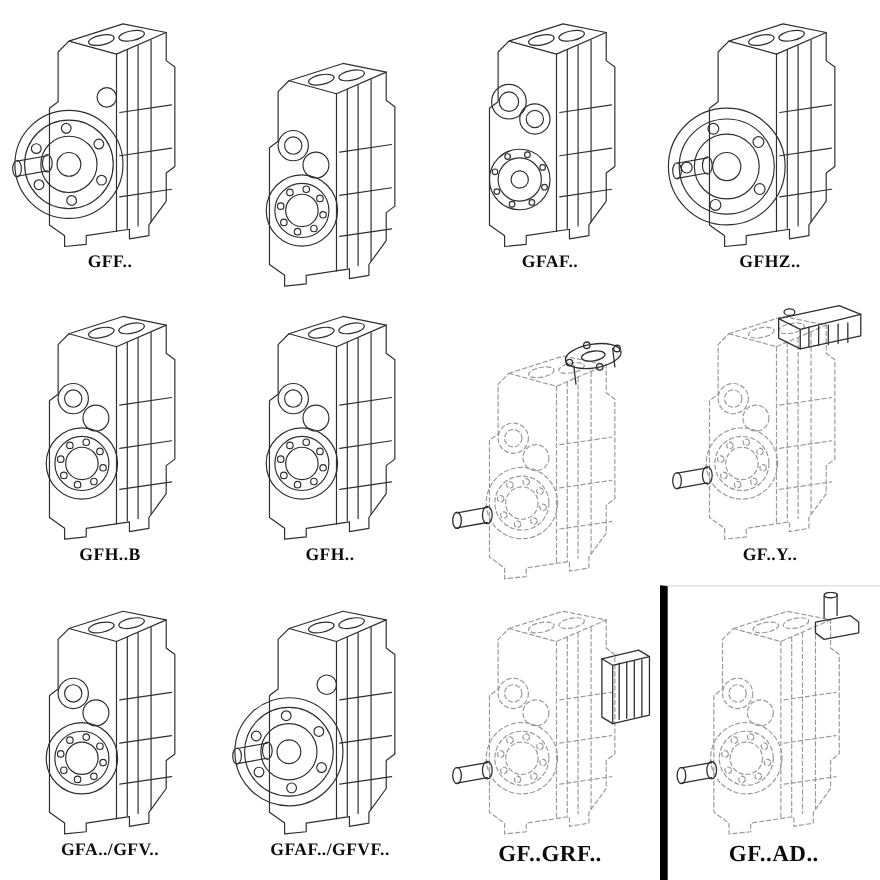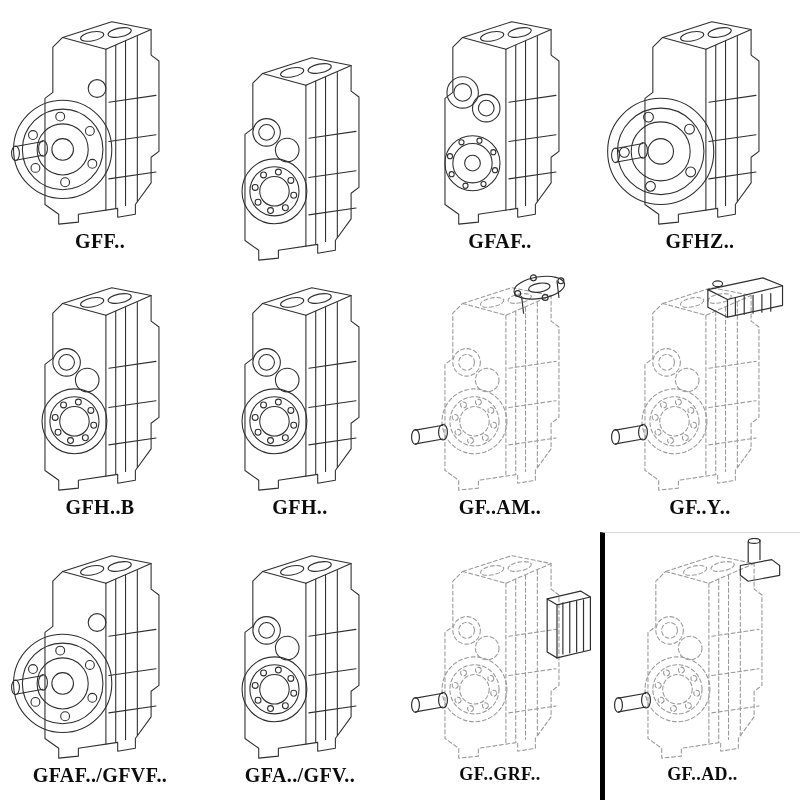--- a/index.html
+++ b/index.html
@@ -13,28 +13,28 @@
     grid-template-rows:266px 266px 268px;
     width:800px;height:800px;
   }
   .cell{
     display:flex;flex-direction:column;align-items:center;
     justify-content:flex-end;box-sizing:border-box;
   }
   .drawing{width:200px;height:226px;display:block;}
   .label{
     height:36px;display:flex;align-items:flex-start;justify-content:center;
-    font-weight:700;font-size:20px;letter-spacing:.4px;color:#0c0c0c;
+    font-weight:700;font-size:16px;letter-spacing:.4px;color:#0c0c0c;
     white-space:nowrap;
   }
   
   .cell:nth-child(11) .label,
-  .cell:nth-child(12) .label{font-size:18px;}
+  .cell:nth-child(12) .label{font-size:21px;}
   
-  .cell:nth-child(12){border-left:5px solid #000000;border-top:1px solid #d8d8d8;}
+  .cell:nth-child(12){border-left:7px solid #000000;border-top:1px solid #d8d8d8;}
 </style>
 </head>
 <body>
 
 <div class="grid">
   <div class="cell">
     <svg class="drawing" viewBox="0 0 200 230">
         <g fill="none" stroke="#2f2f2f" stroke-width="1.1" stroke-linejoin="round" stroke-linecap="round">
           <path d="M62 34 L112 18 L152 26 L152 52 L160 58 L160 150 L152 156 L152 182 L136 204 L136 214 L118 217 L118 208 L78 214 L78 222 L58 224 L58 214 L44 204 L44 96 L52 90 L52 44 Z"></path>
           <path d="M62 34 L106 46 L152 26"></path>
@@ -230,21 +230,20 @@
           <ellipse cx="42" cy="165" rx="4.5" ry="8"></ellipse>
           <ellipse cx="140" cy="18" rx="26" ry="11" transform="rotate(-9 140 18)"></ellipse>
           <ellipse cx="140" cy="18" rx="11" ry="4.5" transform="rotate(-9 140 18)"></ellipse>
           <circle cx="118" cy="24" r="3"></circle>
           <circle cx="162" cy="11" r="3"></circle>
           <circle cx="146" cy="28" r="3"></circle>
           <circle cx="134" cy="8" r="3"></circle>
           <path d="M122 27 L124 44 M158 11 L160 28"></path>
         </g>
       </svg>
-    <div class="label">GF..AM..</div>
   </div>
   <div class="cell">
     <svg class="drawing" viewBox="0 0 200 230">
         <g fill="none" stroke="#9a9a9a" stroke-width="1.1" stroke-linejoin="round" stroke-linecap="round" stroke-dasharray="4 2.6">
           <path d="M62 34 L112 18 L152 26 L152 52 L160 58 L160 150 L152 156 L152 182 L136 204 L136 214 L118 217 L118 208 L78 214 L78 222 L58 224 L58 214 L44 204 L44 96 L52 90 L52 44 Z"></path>
           <path d="M62 34 L106 46 L152 26"></path>
           <path d="M106 46 L106 210"></path>
           <ellipse cx="92" cy="33" rx="12" ry="4.5" transform="rotate(-11 92 33)"></ellipse>
           <ellipse cx="120" cy="29" rx="12" ry="4.5" transform="rotate(-11 120 29)"></ellipse>
           <path d="M116 42 L116 207 M126 38 L126 205 M138 33 L138 201"></path>
@@ -272,20 +271,48 @@
           <path d="M108 20 L128 30 L184 16 M128 30 L128 48"></path>
           <path d="M136 28 L136 46"></path>
           <path d="M145 27 L145 45"></path>
           <path d="M154 26 L154 44"></path>
           <path d="M163 25 L163 43"></path>
           <path d="M172 24 L172 42"></path>
           <ellipse cx="118" cy="14" rx="5" ry="3"></ellipse>
         </g>
       </svg>
     <div class="label">GF..Y..</div>
+  </div>
+  <div class="cell">
+    <svg class="drawing" viewBox="0 0 200 230">
+        <g fill="none" stroke="#2f2f2f" stroke-width="1.1" stroke-linejoin="round" stroke-linecap="round">
+          <path d="M62 34 L112 18 L152 26 L152 52 L160 58 L160 150 L152 156 L152 182 L136 204 L136 214 L118 217 L118 208 L78 214 L78 222 L58 224 L58 214 L44 204 L44 96 L52 90 L52 44 Z"></path>
+          <path d="M62 34 L106 46 L152 26"></path>
+          <path d="M106 46 L106 210"></path>
+          <ellipse cx="92" cy="33" rx="12" ry="4.5" transform="rotate(-11 92 33)"></ellipse>
+          <ellipse cx="120" cy="29" rx="12" ry="4.5" transform="rotate(-11 120 29)"></ellipse>
+          <path d="M116 42 L116 207 M126 38 L126 205 M138 33 L138 201"></path>
+          <path d="M109 100 L157 93 M109 140 L157 133 M109 178 L157 171"></path>
+          <circle cx="74" cy="154" r="33"></circle>
+          <circle cx="74" cy="154" r="25"></circle>
+          <circle cx="74" cy="154" r="15"></circle>
+          <circle cx="93.6" cy="158.0" r="3"></circle>
+          <circle cx="85.1" cy="170.7" r="3"></circle>
+          <circle cx="70.0" cy="173.6" r="3"></circle>
+          <circle cx="57.3" cy="165.1" r="3"></circle>
+          <circle cx="54.4" cy="150.0" r="3"></circle>
+          <circle cx="62.9" cy="137.3" r="3"></circle>
+          <circle cx="78.0" cy="134.4" r="3"></circle>
+          <circle cx="90.7" cy="142.9" r="3"></circle>
+          <circle cx="66" cy="94" r="14"></circle>
+          <circle cx="66" cy="94" r="8"></circle>
+          <circle cx="87" cy="112" r="12"></circle>
+        </g>
+      </svg>
+    <div class="label">GFA../GFV..</div>
   </div>
   <div class="cell">
     <svg class="drawing" viewBox="0 0 200 230">
         <g fill="none" stroke="#2f2f2f" stroke-width="1.1" stroke-linejoin="round" stroke-linecap="round">
           <path d="M62 34 L112 18 L152 26 L152 52 L160 58 L160 150 L152 156 L152 182 L136 204 L136 214 L118 217 L118 208 L78 214 L78 222 L58 224 L58 214 L44 204 L44 96 L52 90 L52 44 Z"></path>
           <path d="M62 34 L106 46 L152 26"></path>
           <path d="M106 46 L106 210"></path>
           <ellipse cx="92" cy="33" rx="12" ry="4.5" transform="rotate(-11 92 33)"></ellipse>
           <ellipse cx="120" cy="29" rx="12" ry="4.5" transform="rotate(-11 120 29)"></ellipse>
           <path d="M116 42 L116 207 M126 38 L126 205 M138 33 L138 201"></path>
@@ -303,48 +330,20 @@
           <path d="M14 145 L42 140 M14 159 L42 154"></path>
           <ellipse cx="14" cy="152" rx="4" ry="7.5"></ellipse>
           <ellipse cx="42" cy="147" rx="4.5" ry="8"></ellipse>
           <circle cx="97" cy="86" r="9"></circle>
         </g>
       </svg>
     <div class="label">GFAF../GFVF..</div>
   </div>
   <div class="cell">
     <svg class="drawing" viewBox="0 0 200 230">
-        <g fill="none" stroke="#2f2f2f" stroke-width="1.1" stroke-linejoin="round" stroke-linecap="round">
-          <path d="M62 34 L112 18 L152 26 L152 52 L160 58 L160 150 L152 156 L152 182 L136 204 L136 214 L118 217 L118 208 L78 214 L78 222 L58 224 L58 214 L44 204 L44 96 L52 90 L52 44 Z"></path>
-          <path d="M62 34 L106 46 L152 26"></path>
-          <path d="M106 46 L106 210"></path>
-          <ellipse cx="92" cy="33" rx="12" ry="4.5" transform="rotate(-11 92 33)"></ellipse>
-          <ellipse cx="120" cy="29" rx="12" ry="4.5" transform="rotate(-11 120 29)"></ellipse>
-          <path d="M116 42 L116 207 M126 38 L126 205 M138 33 L138 201"></path>
-          <path d="M109 100 L157 93 M109 140 L157 133 M109 178 L157 171"></path>
-          <circle cx="74" cy="154" r="33"></circle>
-          <circle cx="74" cy="154" r="25"></circle>
-          <circle cx="74" cy="154" r="15"></circle>
-          <circle cx="93.6" cy="158.0" r="3"></circle>
-          <circle cx="85.1" cy="170.7" r="3"></circle>
-          <circle cx="70.0" cy="173.6" r="3"></circle>
-          <circle cx="57.3" cy="165.1" r="3"></circle>
-          <circle cx="54.4" cy="150.0" r="3"></circle>
-          <circle cx="62.9" cy="137.3" r="3"></circle>
-          <circle cx="78.0" cy="134.4" r="3"></circle>
-          <circle cx="90.7" cy="142.9" r="3"></circle>
-          <circle cx="66" cy="94" r="14"></circle>
-          <circle cx="66" cy="94" r="8"></circle>
-          <circle cx="87" cy="112" r="12"></circle>
-        </g>
-      </svg>
-    <div class="label">GFA../GFV..</div>
-  </div>
-  <div class="cell">
-    <svg class="drawing" viewBox="0 0 200 230">
         <g fill="none" stroke="#9a9a9a" stroke-width="1.1" stroke-linejoin="round" stroke-linecap="round" stroke-dasharray="4 2.6">
           <path d="M62 34 L112 18 L152 26 L152 52 L160 58 L160 150 L152 156 L152 182 L136 204 L136 214 L118 217 L118 208 L78 214 L78 222 L58 224 L58 214 L44 204 L44 96 L52 90 L52 44 Z"></path>
           <path d="M62 34 L106 46 L152 26"></path>
           <path d="M106 46 L106 210"></path>
           <ellipse cx="92" cy="33" rx="12" ry="4.5" transform="rotate(-11 92 33)"></ellipse>
           <ellipse cx="120" cy="29" rx="12" ry="4.5" transform="rotate(-11 120 29)"></ellipse>
           <path d="M116 42 L116 207 M126 38 L126 205 M138 33 L138 201"></path>
           <path d="M109 100 L157 93 M109 140 L157 133 M109 178 L157 171"></path>
           <circle cx="74" cy="154" r="33"></circle>
           <circle cx="74" cy="154" r="25"></circle>

